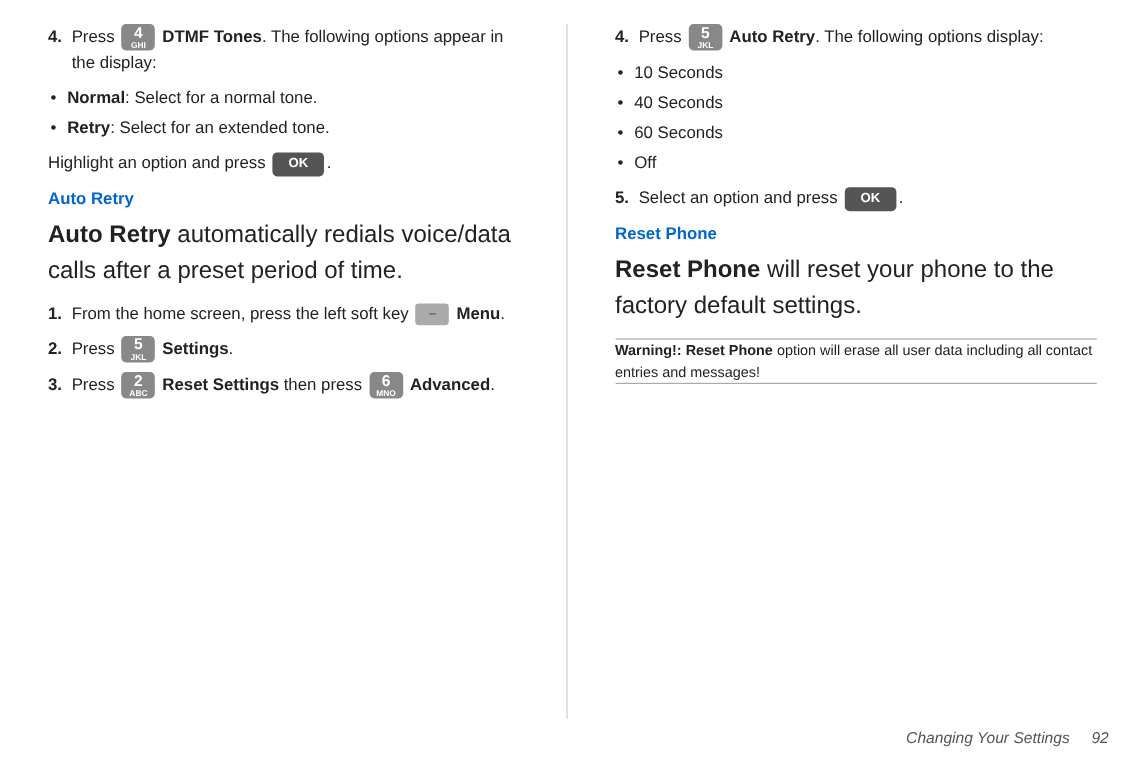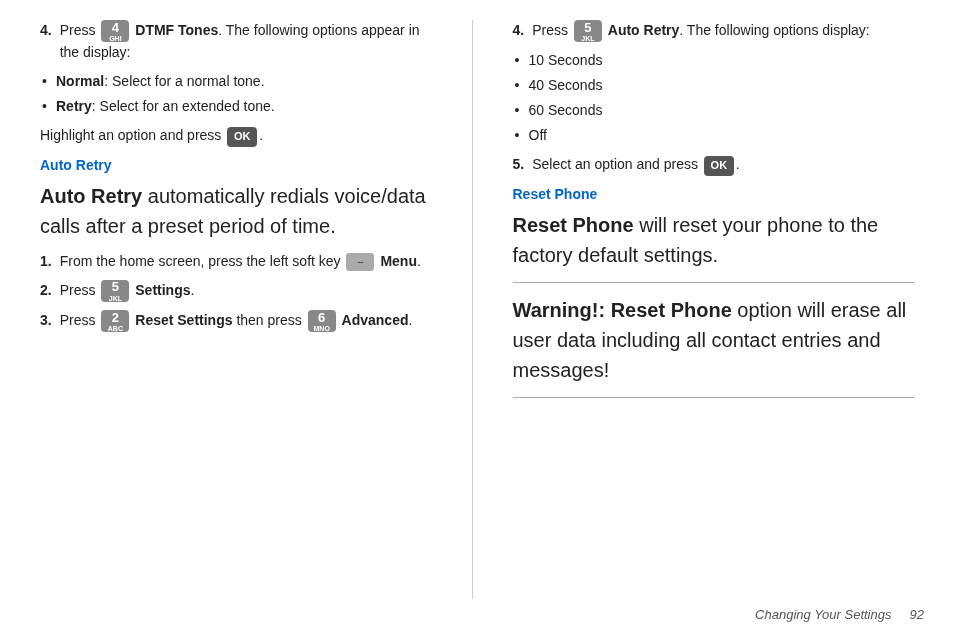--- a/index.html
+++ b/index.html
@@ -63,21 +63,21 @@
     }
     .ok-btn {
       display: inline-flex;
       align-items: center;
       justify-content: center;
       background: #555;
       color: white;
       font-size: 11px;
       font-weight: bold;
       border-radius: 4px;
-      width: 30px;
+      width: 43px;
       height: 20px;
       vertical-align: middle;
       margin: 0 2px;
     }
     .menu-key {
       display: inline-flex;
       align-items: center;
       justify-content: center;
       background: #aaa;
       color: #333;
@@ -137,23 +137,23 @@
     }
     .highlight-line {
       font-size: 14px;
       line-height: 1.5;
       margin-bottom: 8px;
       padding-left: 0;
     }
     .warning-box {
       border-top: 1px solid #aaa;
       border-bottom: 1px solid #aaa;
-      padding: 12px 0;
+      padding: 0 0;
       margin-top: 12px;
-      font-size: 20px;
+      font-size: 12px;
       line-height: 1.5;
     }
     .footer {
       display: flex;
       justify-content: flex-end;
       align-items: center;
       padding: 8px 0 4px 0;
       font-size: 13px;
       color: #555;
       font-style: italic;

